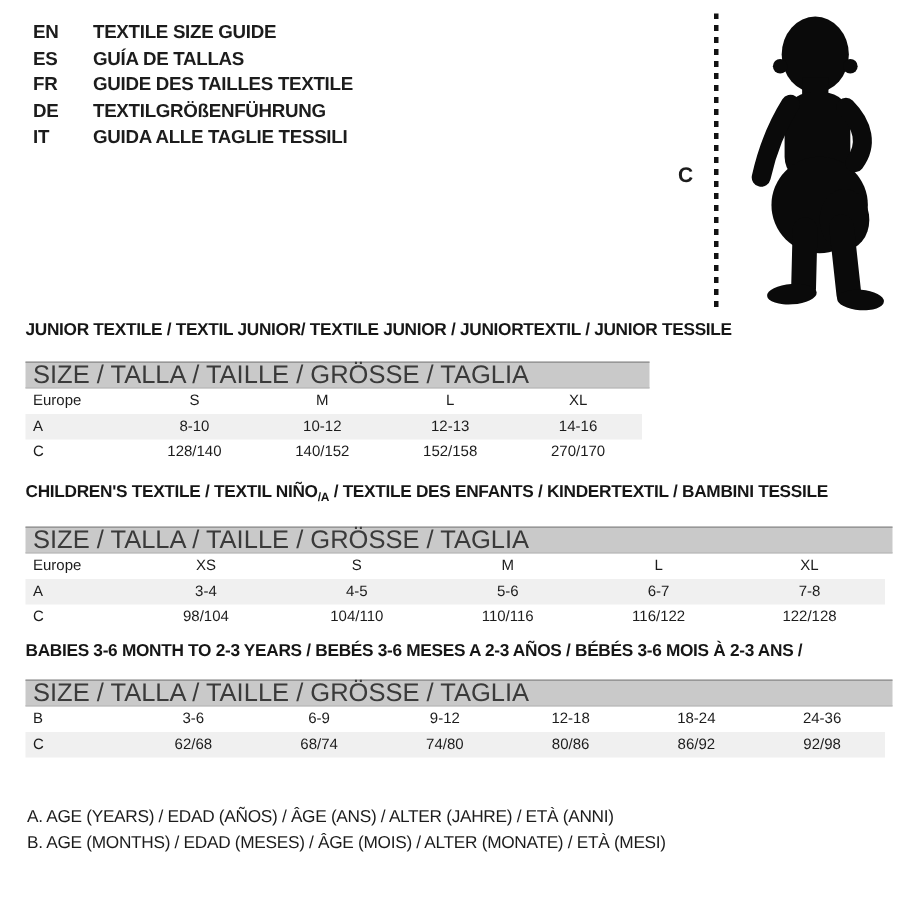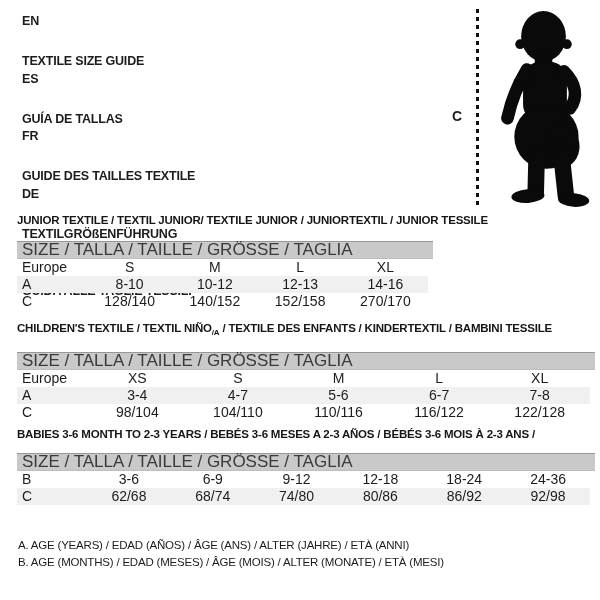--- a/index.html
+++ b/index.html
@@ -3,41 +3,41 @@
 <meta charset="utf-8">
 <style>
   html,body{margin:0;padding:0;}
   body{
     width:600px;height:600px;position:relative;background:#ffffff;
     font-family:"Liberation Sans","DejaVu Sans",sans-serif;
     color:#1c1c1c;overflow:hidden;
   }
   
   .lang-block{position:absolute;left:22px;top:13px;}
-  .lang-row{display:flex;line-height:17.5px;font-weight:bold;font-size:12.5px;letter-spacing:-0.2px;flex-direction:column;}
+  .lang-row{display:flex;line-height:17.5px;font-weight:bold;font-size:12.5px;letter-spacing:-0.2px;}
   .lang-code{width:40px;flex:0 0 40px;}
   
   .figure{position:absolute;left:446px;top:4px;width:154px;height:208px;}
   .dash-line{
     position:absolute;left:30px;top:5px;width:3px;height:199px;
     background:repeating-linear-gradient(to bottom,#121212 0 4px,transparent 4px 8px);
   }
   .measure-c{position:absolute;left:6px;top:104px;font-weight:bold;font-size:14px;}
   .baby-svg{position:absolute;left:42px;top:2px;}
   
   .tbl{position:absolute;left:17px;}
   .tbl-title{font-weight:bold;font-size:11.5px;letter-spacing:-0.2px;line-height:13.5px;color:#161616;}
   .tbl-title .sub{font-size:8px;vertical-align:sub;}
   .size-bar{
     background:#c9c9c9;border-top:1px solid #979797;border-bottom:1px solid #bdbdbd;
     height:16px;line-height:16px;padding-left:5px;font-size:17px;color:#3a3a3a;
   }
   .t1 .size-bar,.t1 .row{width:411px;}
   .t2 .size-bar,.t2 .row,.t3 .size-bar,.t3 .row{width:573px;}
-  .row{display:flex;height:17px;line-height:17px;font-size:14px;align-items:flex-end;}
+  .row{display:flex;height:17px;line-height:17px;font-size:10px;align-items:flex-end;}
   .row.alt{background:#f0f0f0;}
   .cell{flex:1;text-align:center;white-space:nowrap;}
   .cell.label{flex:0 0 65px;text-align:left;padding-left:5px;}
   .gap1{height:13px;}
   .gap2{height:12px;}
   
   .legend{position:absolute;left:18px;top:537px;}
   .legend-line{font-weight:normal;font-size:11.5px;letter-spacing:-0.2px;line-height:17px;}
 </style>
 </head>
@@ -121,21 +121,21 @@
     <div class="cell label">Europe</div>
     <div class="cell">XS</div>
     <div class="cell">S</div>
     <div class="cell">M</div>
     <div class="cell">L</div>
     <div class="cell">XL</div>
   </div>
   <div class="row alt">
     <div class="cell label">A</div>
     <div class="cell">3-4</div>
-    <div class="cell">4-7</div>
+    <div class="cell">4-5</div>
     <div class="cell">5-6</div>
     <div class="cell">6-7</div>
     <div class="cell">7-8</div>
   </div>
   <div class="row">
     <div class="cell label">C</div>
     <div class="cell">98/104</div>
     <div class="cell">104/110</div>
     <div class="cell">110/116</div>
     <div class="cell">116/122</div>

